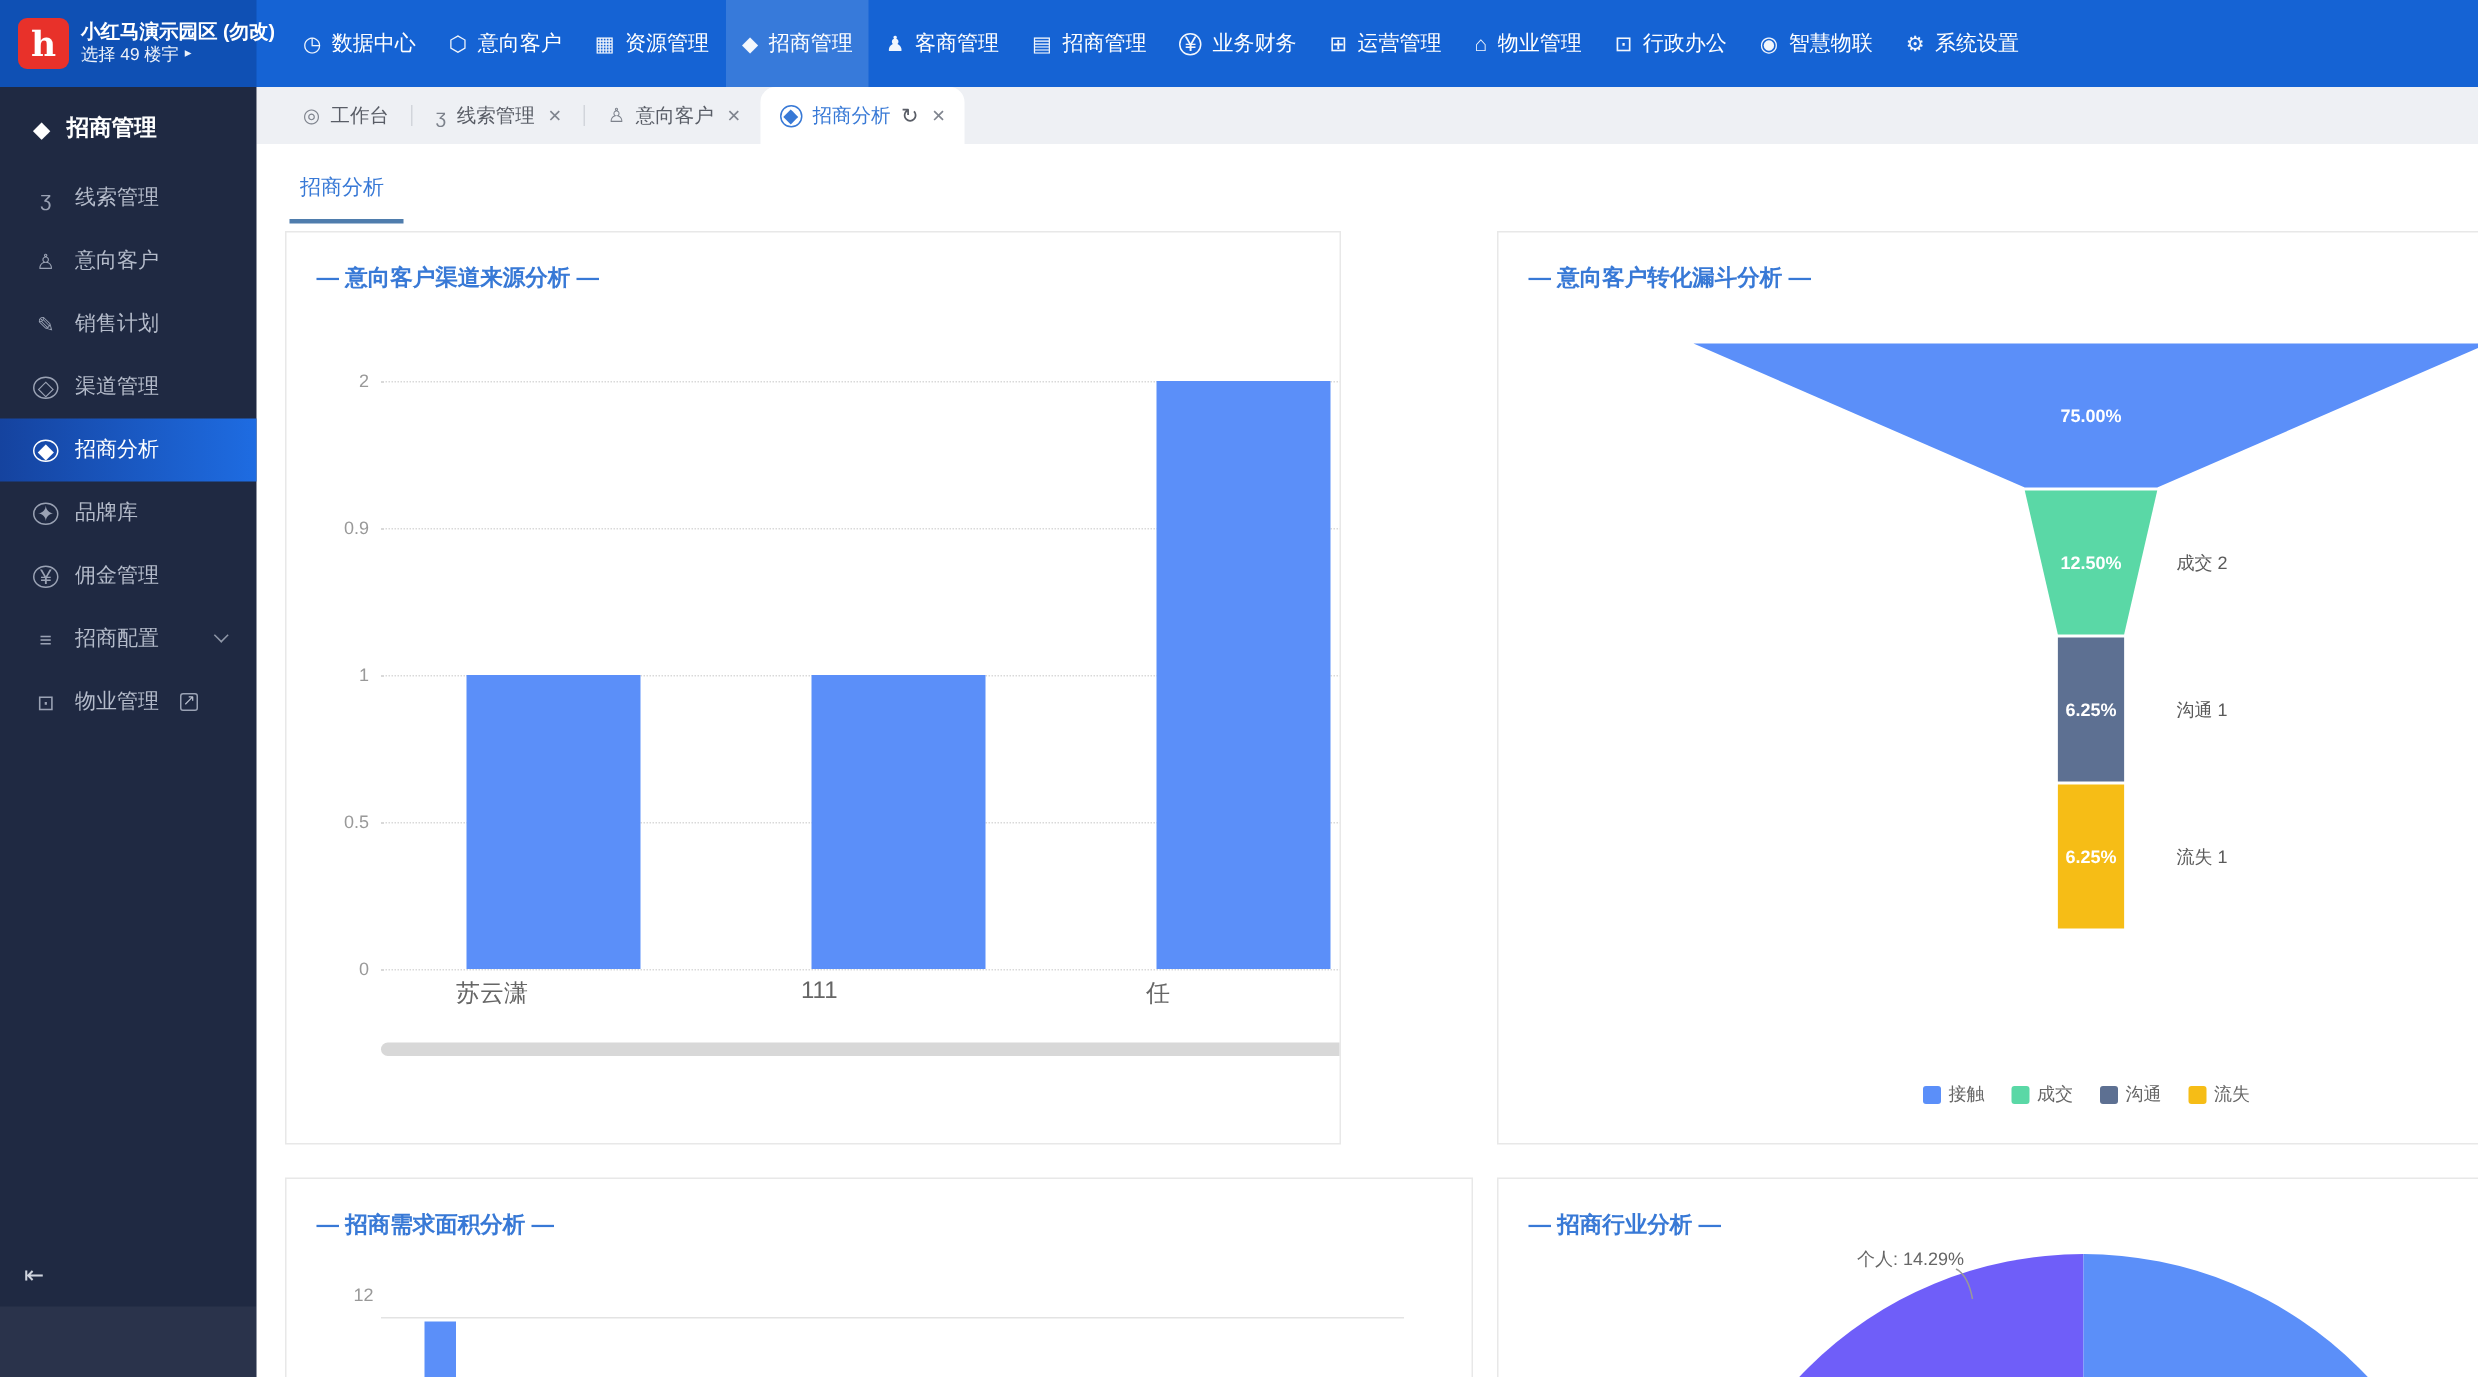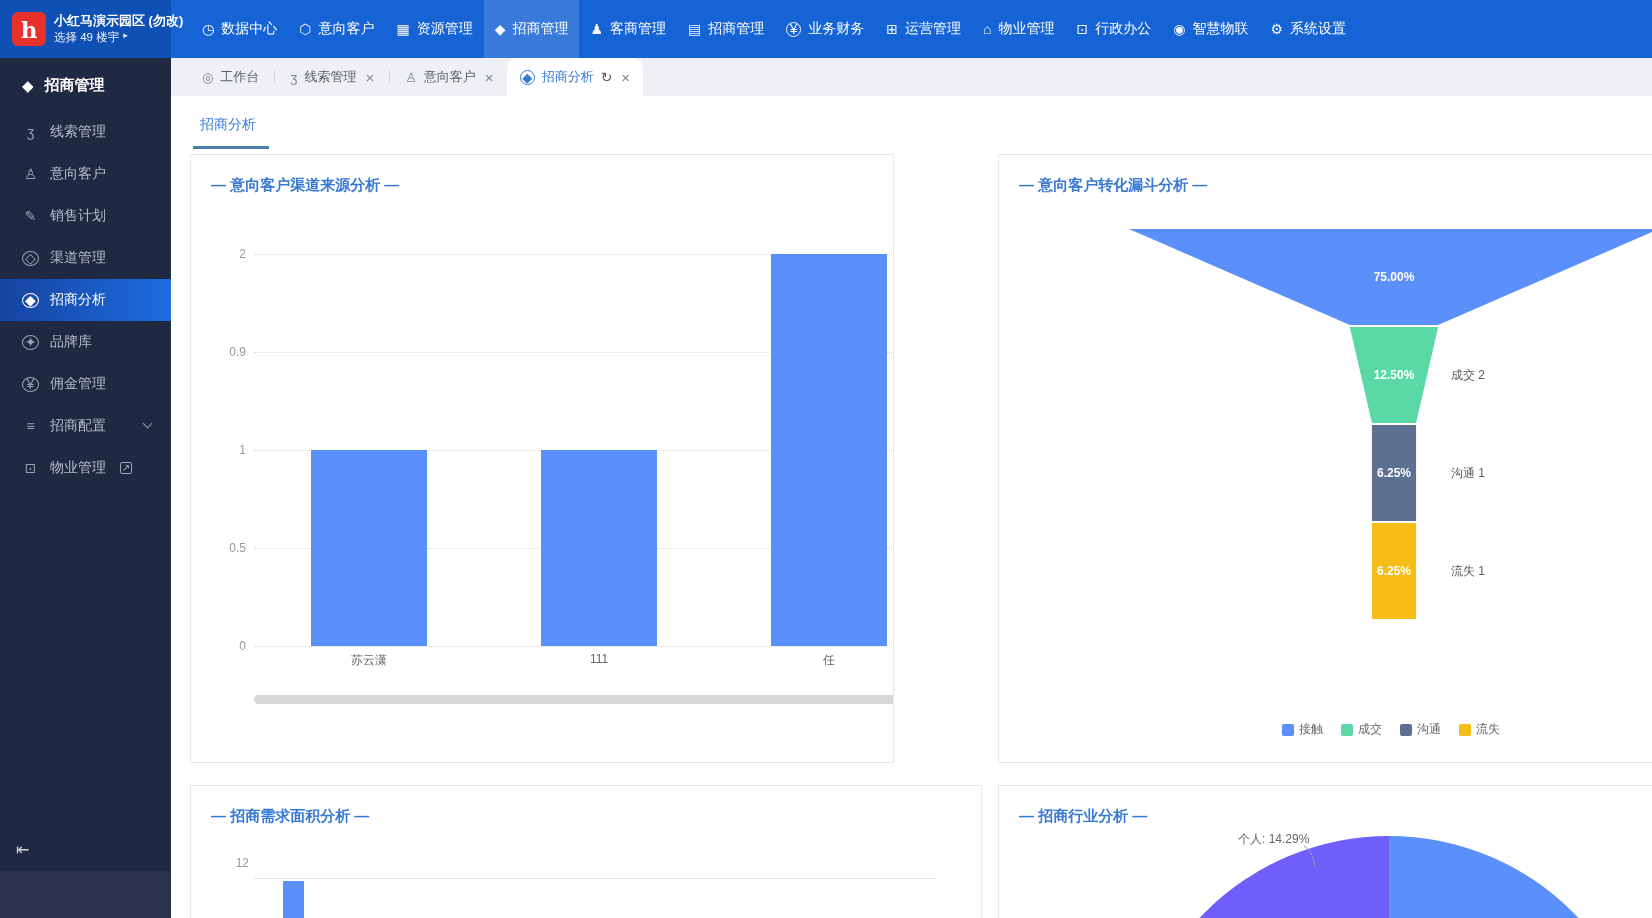--- a/index.html
+++ b/index.html
@@ -56,21 +56,21 @@
 .card h3::before{content:"— "}
 .card h3::after{content:" —"}
 .card1{left:19px;top:58px;width:704px;height:609px}
 .card2{left:827px;top:58px;width:662px;height:609px}
 .card3{left:19px;top:689px;width:792px;height:330px}
 .card4{left:827px;top:689px;width:662px;height:330px}
 .plot{position:absolute;left:0;top:0;right:0;bottom:0}
 .gline{position:absolute;border-top:1px dotted #d9d9d9}
 .gline.solid{border-top:1px solid #e3e3e3}
 .ytick{position:absolute;font-size:12px;color:#999;text-align:right;width:40px}
-.xlab{position:absolute;font-size:12px;color:#666;text-align:center;width:130px}
+.xlab{position:absolute;font-size:16px;color:#666;text-align:left;width:130px}
 .bar{position:absolute}
 .hscroll{position:absolute;left:63px;top:540px;width:690px;height:9px;border-radius:5px;background:#d8d8d8;cursor:pointer}
 .card2 svg,.card4 svg{position:absolute;left:0;top:0}
 .legend{position:absolute;top:566px;left:61px;width:662px;text-align:center;font-size:12px;color:#666;white-space:nowrap}
 .lg{display:inline-flex;align-items:center;gap:5px;margin:0 9px;cursor:pointer}
 .lg i{width:12px;height:12px;border-radius:2px;display:inline-block}
 .pielabel{position:absolute;left:239px;top:45px;font-size:12px;color:#666;white-space:nowrap}
 </style>
 </head>
 <body>

